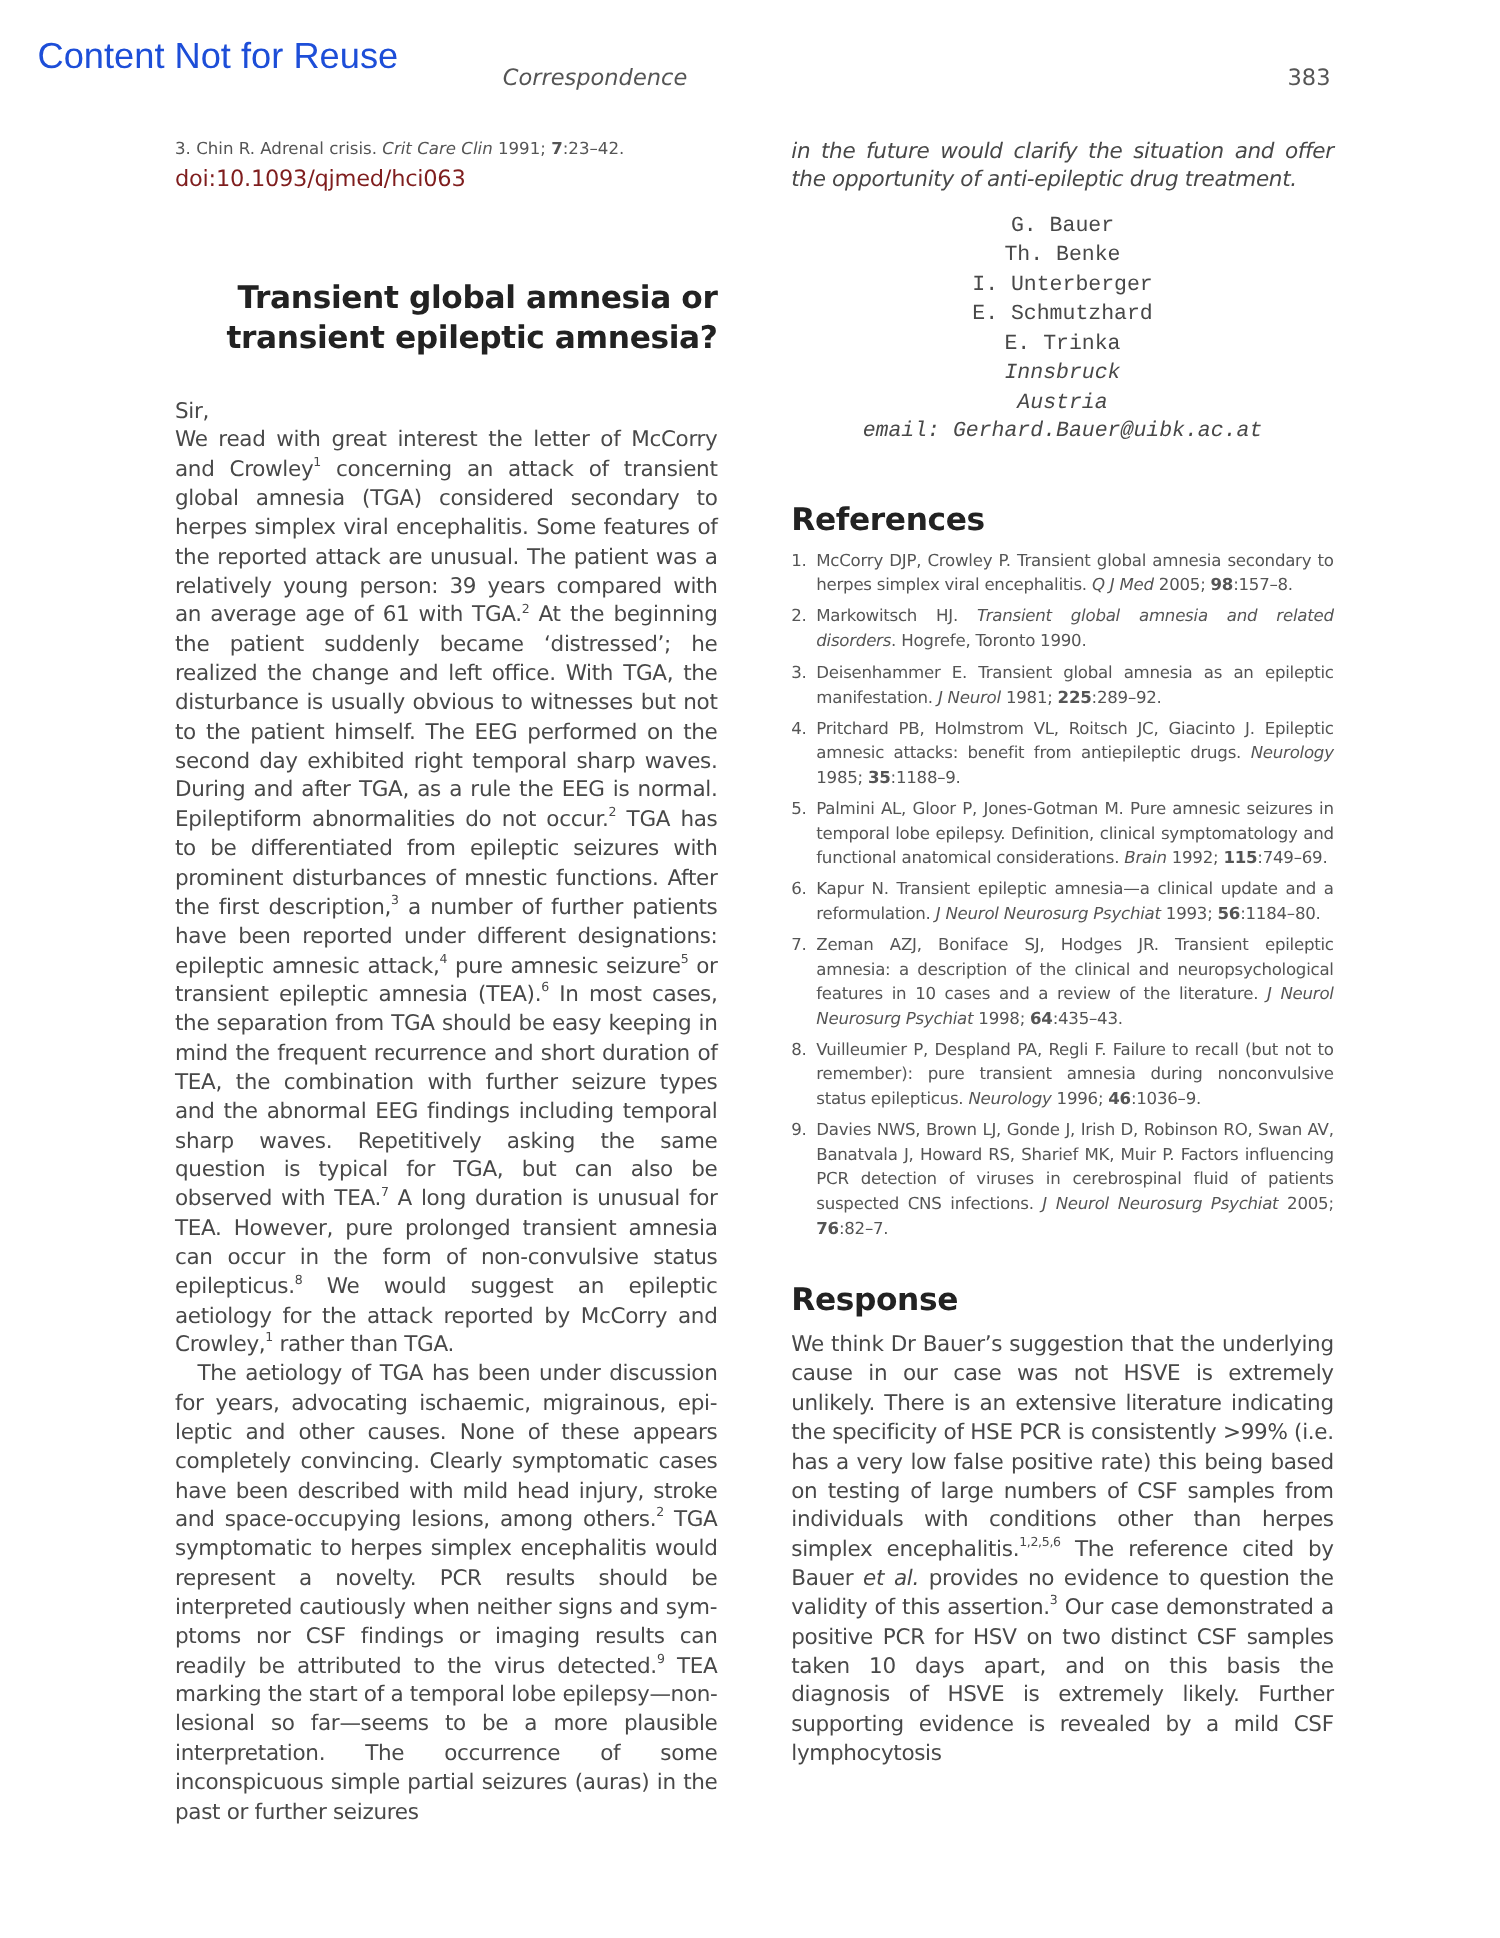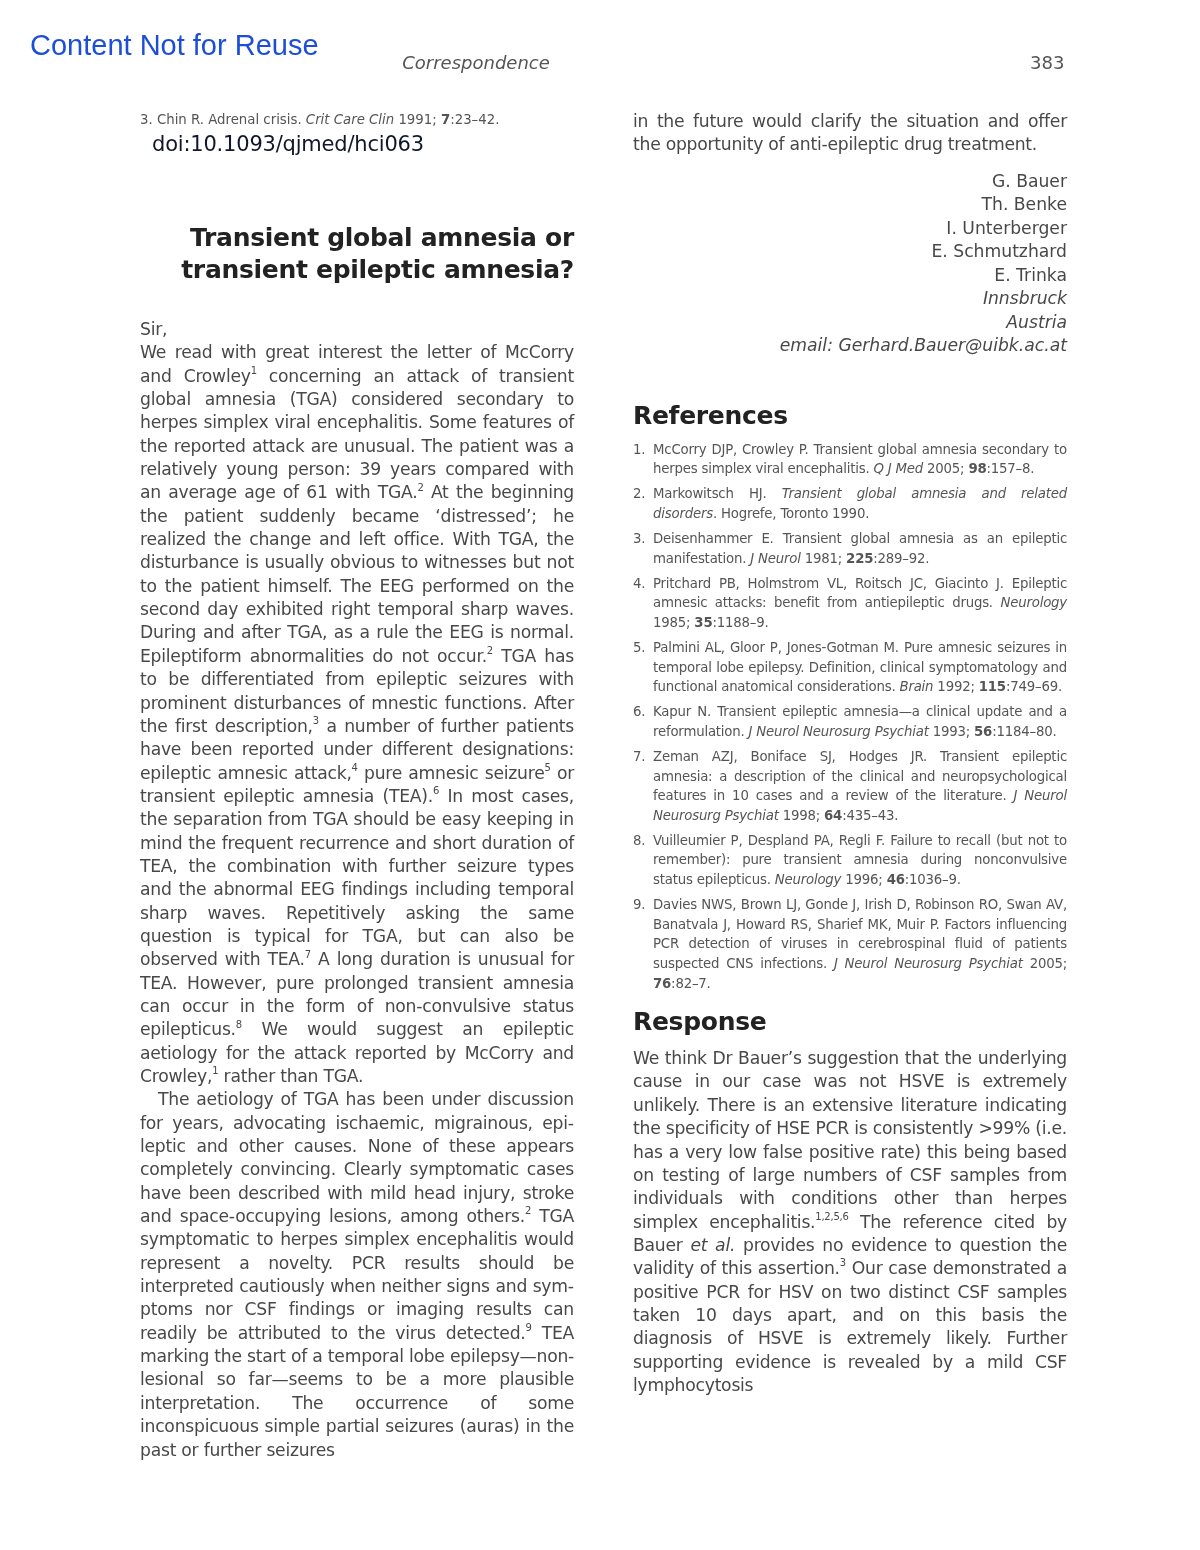--- a/index.html
+++ b/index.html
@@ -7,36 +7,36 @@
          font-family: "DejaVu Sans", sans-serif; color: #444; }
   .watermark { position: absolute; left: 30px; top: 29px; font-family: "Liberation Sans", sans-serif;
                font-size: 29px; color: #1d4ed8; letter-spacing: 0px; }
   .running-head { position: absolute; left: 0; width: 952px; top: 52px; text-align: center;
                   font-style: italic; font-size: 18px; color: #555; font-family: "DejaVu Sans", sans-serif; }
   .page-num { position: absolute; left: 1030px; top: 52px; font-size: 18px; color: #555; }
   .col { position: absolute; width: 434px; }
   .col-left { left: 140px; top: 110px; }
   .col-right { left: 633px; top: 110px; }
   .prev-ref { font-size: 13.3px; color: #555; margin: 0; line-height: 20px; }
-  .doi { font-size: 21px; color: #0f172a; margin: 2px 0 0 12px; line-height: 24px; letter-spacing: -0.2px; }
+  .doi { font-size: 18px; color: #7f1d1d; margin: 2px 0 0 0; line-height: 24px; letter-spacing: -0.2px; }
   .title { font-size: 25px; font-weight: bold; color: #222; line-height: 32px; margin: 66px 0 0 0; letter-spacing: -0.3px; text-align: right; }
   .body-text { font-size: 17.2px; line-height: 23.35px; text-align: justify; margin: 0; color: #484848; letter-spacing: -0.25px; }
   .salutation { margin-top: 32px; }
   .indent { text-indent: 18px; }
   sup { font-size: 10px; line-height: 0; position: relative; top: -1px; }
-  .right-cont { margin: 0; }
-  .signature { text-align: right; font-size: 17.2px; line-height: 23.5px; margin-top: 13px; color: #484848; }
+  .right-cont { margin: 0; font-style: italic; }
+  .signature { text-align: center; font-size: 17.2px; line-height: 23.5px; margin-top: 13px; color: #484848; font-family: Liberation Mono, monospace; }
   .signature .aff { font-style: italic; }
   .sec-head { font-size: 25px; font-weight: bold; color: #222; margin: 0; line-height: 30px; letter-spacing: -0.3px; }
   .refs-head { margin-top: 43px; }
   ol.refs { list-style: none; margin: 9px 0 0 0; padding: 0; }
   ol.refs li { position: relative; padding-left: 20px; font-size: 13.3px; line-height: 19.6px; text-align: justify;
                color: #555; margin-bottom: 5.5px; letter-spacing: -0.2px; }
   ol.refs li .num { position: absolute; left: 0; top: 0; }
-  .resp-head { margin-top: 14px; }
+  .resp-head { margin-top: 32px; }
   .resp-body { margin-top: 10px; }
   i { font-style: italic; }
   b { font-weight: bold; }
 </style>
 </head>
 <body>
 
 <div class="watermark">Content Not for Reuse</div>
 <div class="running-head">Correspondence</div>
 <div class="page-num">383</div>

